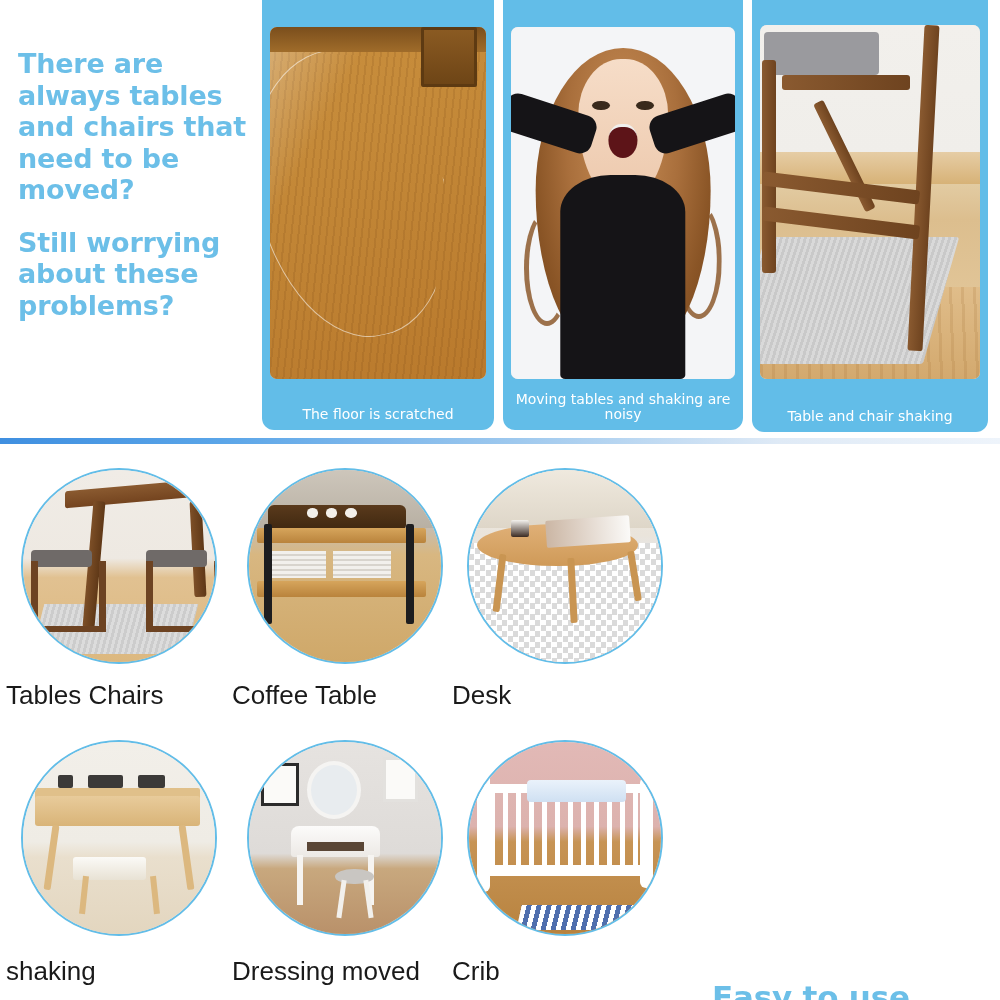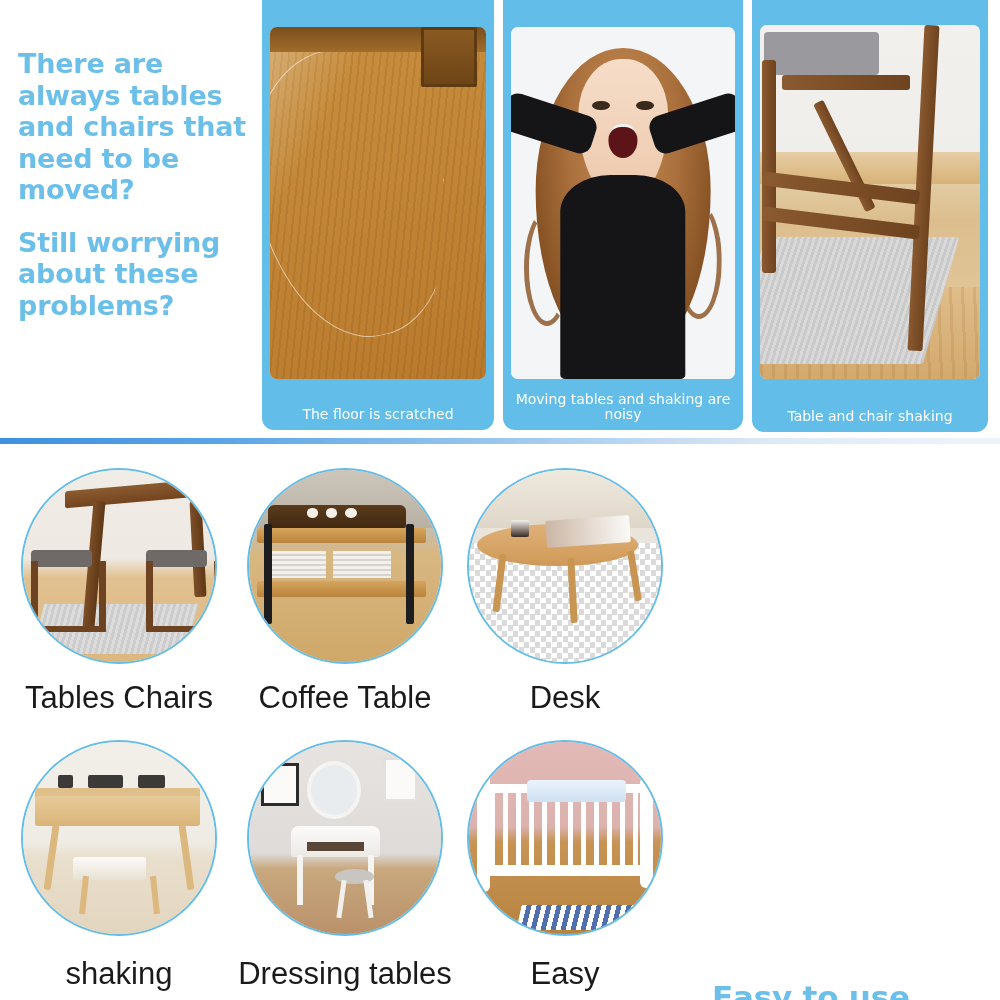--- a/index.html
+++ b/index.html
@@ -118,22 +118,22 @@
   .cell{position:absolute;width:226px;height:272px;}
   .cell .circ{
     position:absolute;left:50%;transform:translateX(-50%);
     width:196px;height:196px;border-radius:50%;
     border:2px solid #62bde8;overflow:hidden;background:#eee;
     box-sizing:border-box;
   }
   .cell.r1 .circ{top:16px;}
   .cell.r2 .circ{top:18px;}
   .cell .clabel{
-    position:absolute;left:0;right:0;text-align:center;
-    color:#1a1a1a;font-size:31px;
+    position:absolute;left:0;right:0;text-align:left;
+    color:#1a1a1a;font-size:26px;
     font-family:"Liberation Sans",sans-serif;
   }
   .cell.r1 .clabel{top:228px;}
   .cell.r2 .clabel{top:234px;}
 
   
   .art{width:100%;height:100%;position:relative;}
 
   .a-tables{background:linear-gradient(180deg,#f0ece6 0%,#eee9e2 46%,#e1c191 56%,#dcb87f 100%);}
   .a-tables .tbltop{position:absolute;left:22%;top:8%;width:76%;height:9%;
@@ -373,34 +373,34 @@
             <div class="mirror"></div>
             <div class="vanity"></div>
             <div class="vdrawer"></div>
             <div class="vlg a"></div>
               <div class="vlg b"></div>
             <div class="stool2"></div>
             <div class="s2lg a"></div>
               <div class="s2lg b"></div>
           </div>
         </div>
-        <div class="clabel">Dressing tables</div>
+        <div class="clabel">Dressing moved</div>
       </div>
 
       <div class="cell r2" style="left:452px;top:278px;">
         <div class="circ">
           <div class="art a-crib">
             <div class="stripes"></div>
             <div class="cribbody"></div>
             <div class="bedding"></div>
             <div class="endl"></div>
             <div class="endr"></div>
           </div>
         </div>
-        <div class="clabel">Easy</div>
+        <div class="clabel">Crib</div>
       </div>
 
     </div>
 
     <div class="right-copy">
       <div>Easy to use</div>
 
     </div>
   </div>
 

